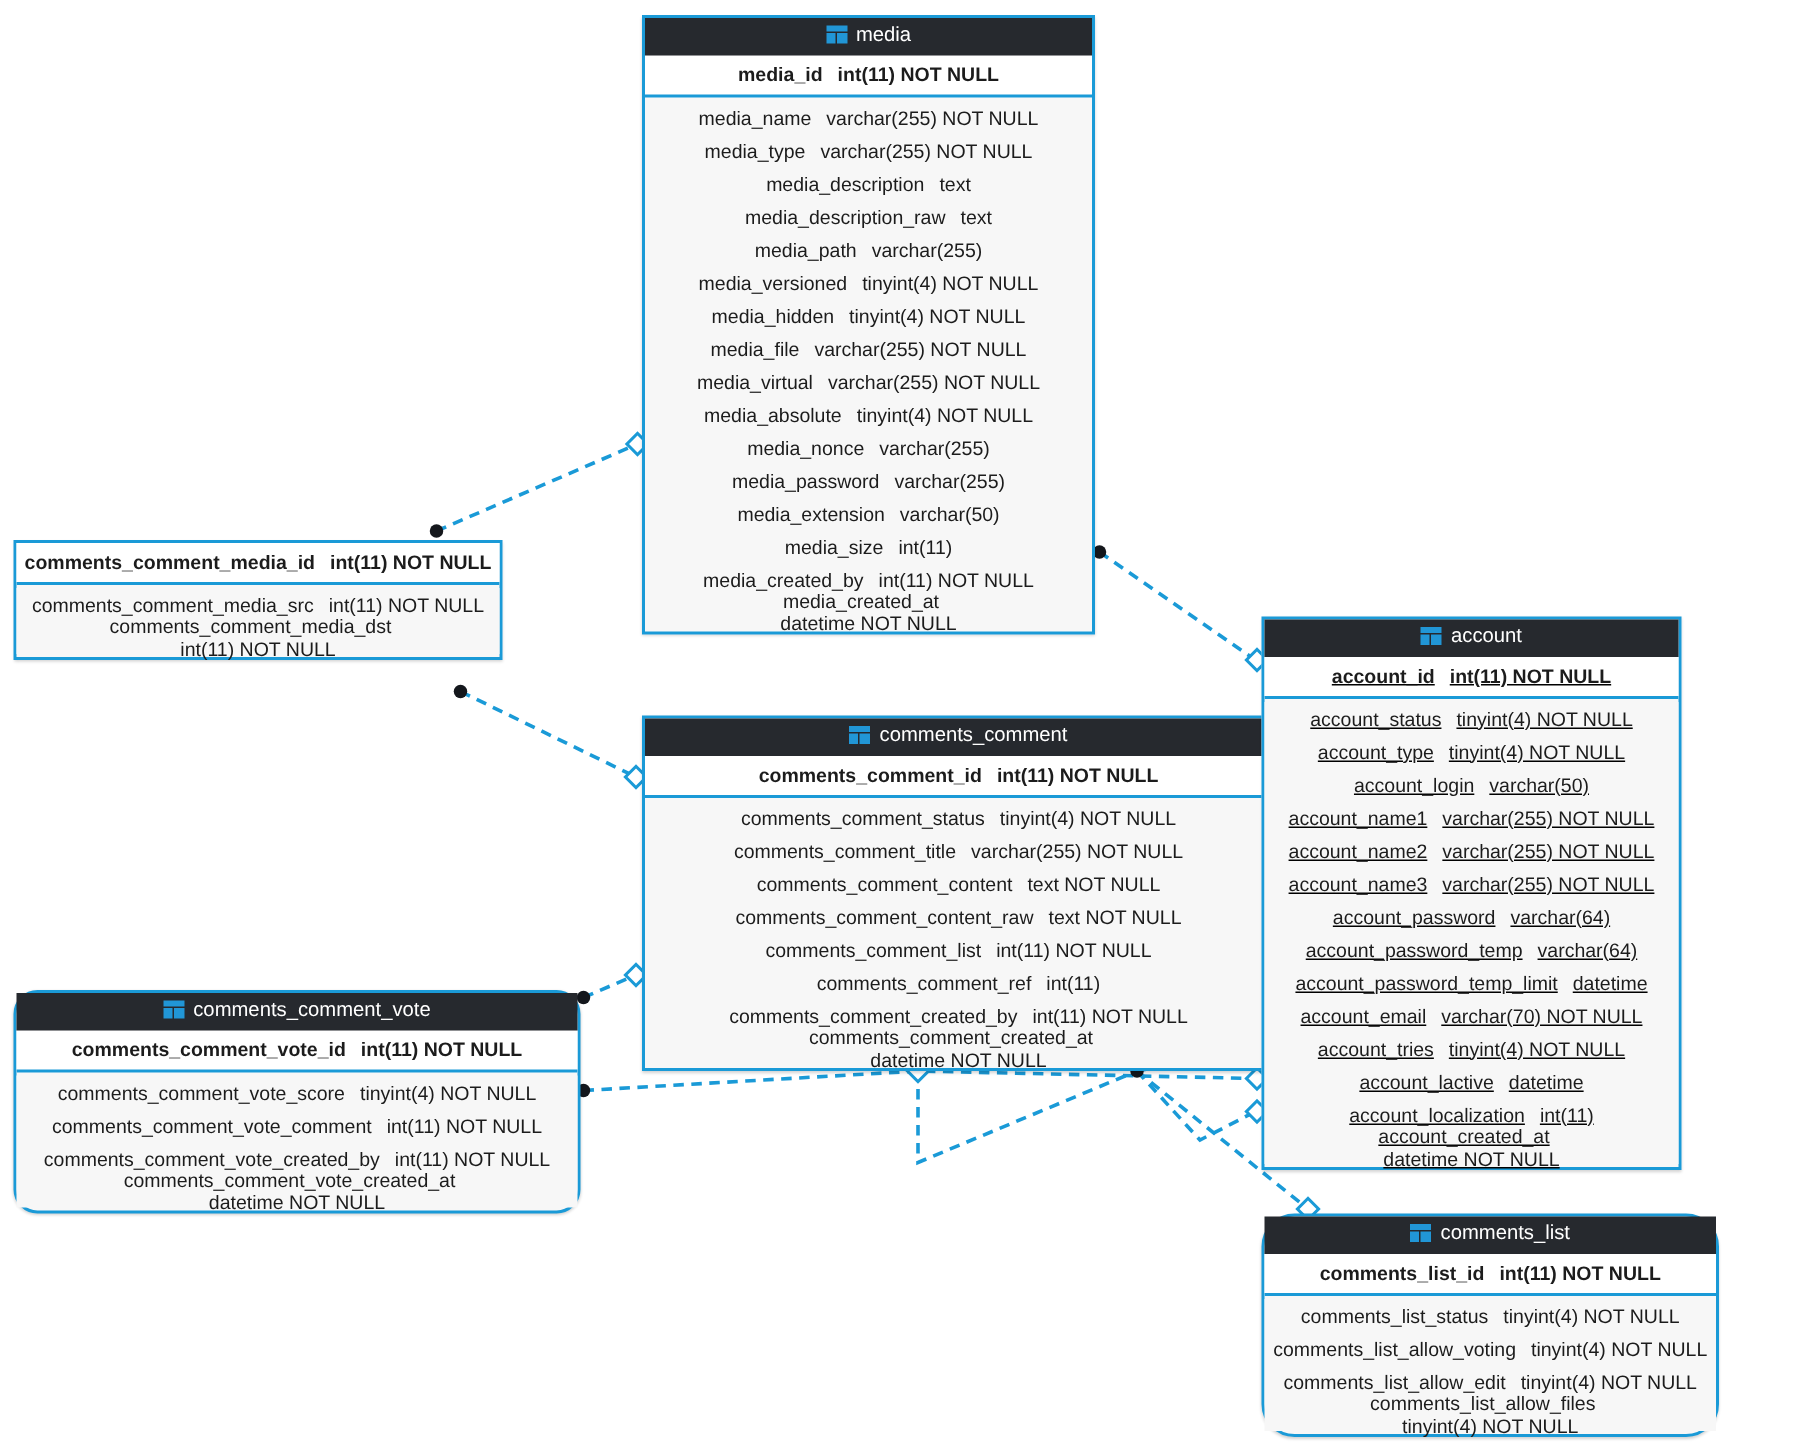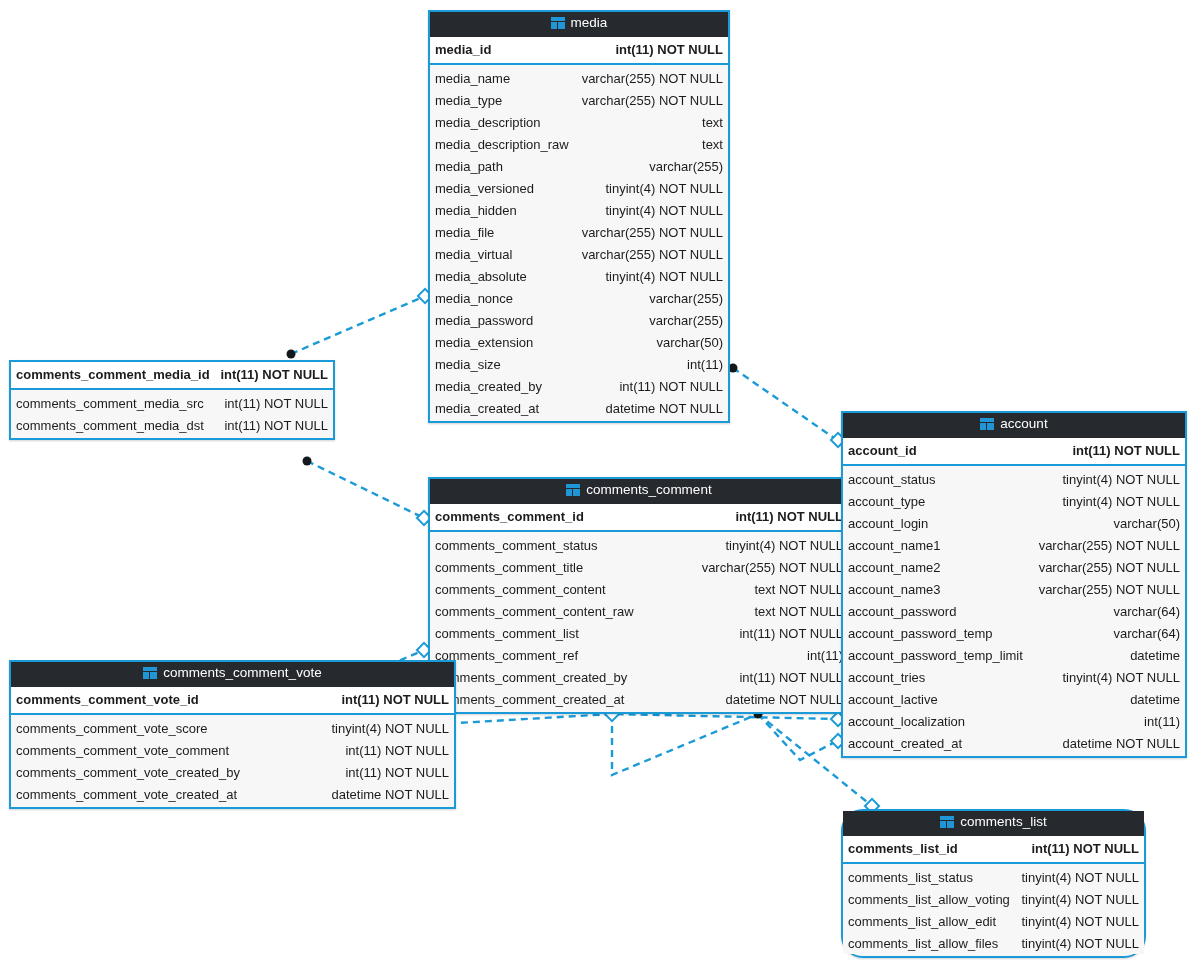--- a/index.html
+++ b/index.html
@@ -81,21 +81,21 @@
   .tbl-pk {
     background: #ffffff;
     border-bottom: 2px solid #1a9ad7;
     height: 26px;
   }
   .tbl-rows {
     background: #f7f7f7;
   }
   .row {
     display: flex;
-    justify-content: space-between;
+    justify-content: center;
     align-items: center;
     height: 22px;
     padding: 0 5px;
     font-size: 13px;
     color: #1c1c1c;
     white-space: nowrap;
     box-sizing: border-box;
   }
   .tbl-pk .row {
     height: 24px;
@@ -105,20 +105,21 @@
     padding-right: 10px;
   }
   .row .col-type {
     text-align: right;
   }
   .tbl-rows .row:first-child {
     margin-top: 2px;
   }
   .tbl-rows .row:last-child {
     margin-bottom: 2px;
+    flex-direction: column;
   }
 </style>
 </head>
 <body>
 
 <div id="canvas">
 
   <svg id="links" viewBox="0 0 1196 967" width="1196" height="967" xmlns="http://www.w3.org/2000/svg">
     <g stroke="#1a9ad7" stroke-width="2.4" fill="none" stroke-dasharray="7,5" stroke-linecap="butt">
 
@@ -311,21 +312,21 @@
           <div class="row">
             <span class="col-name">comments_comment_created_by</span>
             <span class="col-type">int(11) NOT NULL</span>
           </div>
           <div class="row">
             <span class="col-name">comments_comment_created_at</span>
             <span class="col-type">datetime NOT NULL</span>
           </div>
         </div>
       </div>
-      <div class="table-box" style="left: 9px; top: 660px; width: 447px;">
+      <div class="table-box" style="left: 9px; top: 660px; width: 378px; border-radius: 16px;">
         <div class="tbl-header"><span class="hdr-inner">
             <span class="tbl-icon">
               <span class="ic-top"></span>
               <span class="ic-bl"></span>
               <span class="ic-br"></span>
             </span>
             <span>comments_comment_vote</span>
           </span></div>
         <div class="tbl-pk">
           <div class="row">
@@ -345,21 +346,21 @@
           <div class="row">
             <span class="col-name">comments_comment_vote_created_by</span>
             <span class="col-type">int(11) NOT NULL</span>
           </div>
           <div class="row">
             <span class="col-name">comments_comment_vote_created_at</span>
             <span class="col-type">datetime NOT NULL</span>
           </div>
         </div>
       </div>
-      <div class="table-box" style="left: 841px; top: 411px; width: 346px;">
+      <div class="table-box" style="left: 841px; top: 411px; width: 280px; text-decoration: underline;">
         <div class="tbl-header"><span class="hdr-inner">
             <span class="tbl-icon">
               <span class="ic-top"></span>
               <span class="ic-bl"></span>
               <span class="ic-br"></span>
             </span>
             <span>account</span>
           </span></div>
         <div class="tbl-pk">
           <div class="row">
@@ -396,20 +397,24 @@
             <span class="col-name">account_password</span>
             <span class="col-type">varchar(64)</span>
           </div>
           <div class="row">
             <span class="col-name">account_password_temp</span>
             <span class="col-type">varchar(64)</span>
           </div>
           <div class="row">
             <span class="col-name">account_password_temp_limit</span>
             <span class="col-type">datetime</span>
+          </div>
+          <div class="row">
+            <span class="col-name">account_email</span>
+            <span class="col-type">varchar(70) NOT NULL</span>
           </div>
           <div class="row">
             <span class="col-name">account_tries</span>
             <span class="col-type">tinyint(4) NOT NULL</span>
           </div>
           <div class="row">
             <span class="col-name">account_lactive</span>
             <span class="col-type">datetime</span>
           </div>
           <div class="row">

